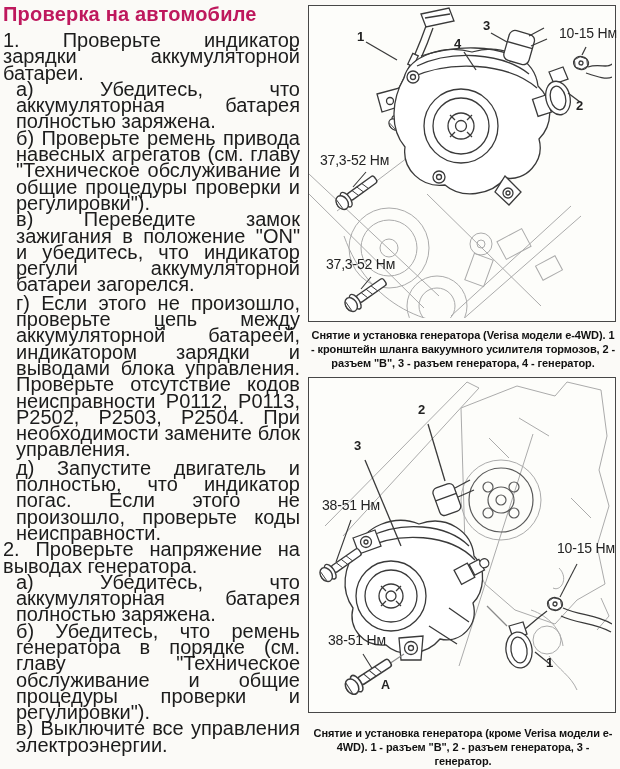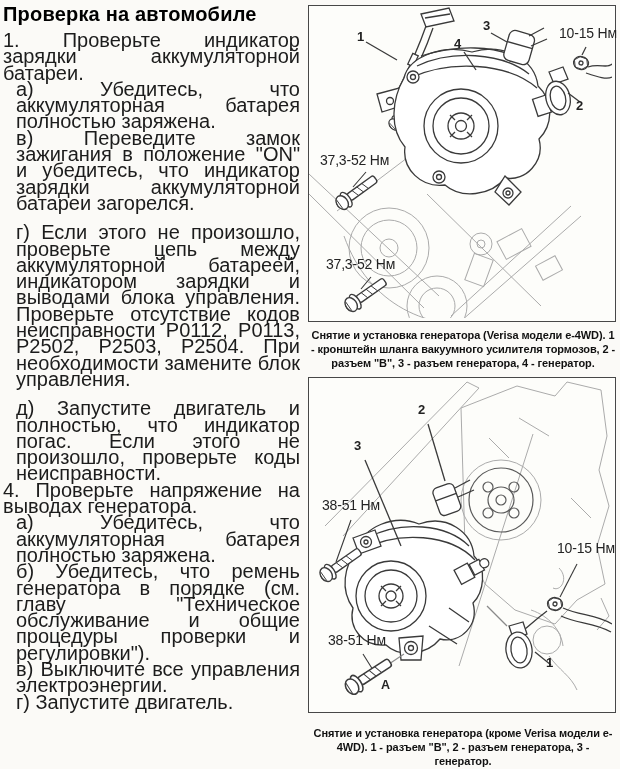--- a/index.html
+++ b/index.html
@@ -6,29 +6,29 @@
   .page {
     position:relative; width:620px; height:769px; margin:0 auto;
     background:#fbfaf7; color:#161616;
     font-family:"Liberation Sans", sans-serif;
     overflow:hidden;
   }
   
   .leftcol { position:absolute; left:3px; top:3px; width:297px; }
   .title {
     font-size:20px; font-weight:bold; margin:0 0 6px 0;
-    letter-spacing:0.2px; color:#000000;
+    letter-spacing:0.2px; color:#be185d;
   }
   .leftcol p {
     margin:0; font-size:20px; line-height:16.3px;
     text-align:justify; color:#1c1c1c;
     hyphens:manual; -webkit-hyphens:manual;
   }
   .leftcol p.sub  { padding-left:13px; }
-  .leftcol p.gap  { margin-top:13px; }
+  .leftcol p.gap  { margin-top:2px; }
   
   .fig {
     position:absolute; left:308px; width:306px;
     border:1.5px solid #474747; background:#fdfdfa;
   }
   #fig1 { top:5px;   height:315px; }
   #fig2 { top:377px; height:334px; }
   .fig svg { position:absolute; left:0; top:0; }
   .plabel {
     position:absolute; font-size:13px; font-weight:bold; color:#222;
@@ -66,28 +66,28 @@
 </head>
 <body>
 
 <div class="page">
 
   <div class="leftcol">
     <h1 class="title">Проверка на автомобиле</h1>
     <div id="paragraphs">
         <p class="item">1. Проверьте индикатор зарядки акку­муляторной батареи.</p>
         <p class="sub">а) Убедитесь, что аккумуляторная батарея полностью заряжена.</p>
-        <p class="sub">в) Переведите замок зажигания в положение "ON" и убедитесь, что индикатор зарядки аккумуляторной батареи загорелся.</p>
+        <p class="sub">б) Проверьте ремень привода на­весных агрегатов (см. главу "Техническое обслуживание и об­щие процедуры проверки и регули­ровки").</p>
+        <p class="sub">в) Переведите замок зажигания в положение "ON" и убедитесь, что индикатор регули аккумуляторной батареи загорелся.</p>
         <p class="sub gap">г) Если этого не произошло, про­верьте цепь между аккумуляторной батареей, индикатором зарядки и выводами блока управления. Про­верьте отсутствие кодов неисправ­ности P0112, P0113, P2502, P2503, P2504. При необходимости замени­те блок управления.</p>
         <p class="sub gap">д) Запустите двигатель и полностью, что индикатор погас. Если этого не произошло, проверьте коды неис­правности.</p>
-        <p class="item">4. Проверьте напряжение на выводах генератора.</p>
+        <p class="item">2. Проверьте напряжение на выводах генератора.</p>
         <p class="sub">а) Убедитесь, что аккумуляторная батарея полностью заряжена.</p>
         <p class="sub">б) Убедитесь, что ремень генератора в порядке (см. главу "Техническое обслуживание и общие процедуры проверки и регулировки").</p>
         <p class="sub">в) Выключите все управления элек­троэнергии.</p>
-        <p class="sub">г) Запустите двигатель.</p>
       </div>
   </div>
 
   <div class="fig" id="fig1">
     <svg width="303" height="312" viewBox="0 0 303 312">
       <defs>
         <g id="bolt" stroke="#3c3c3c" fill="#fff" stroke-width="1.4">
           <rect x="7" y="-4" width="33" height="8" rx="2.5"></rect>
           <path d="M14,-4 l2.5,8 M20,-4 l2.5,8 M26,-4 l2.5,8" stroke-width="0.9"></path>
           <ellipse cx="4" cy="0" rx="4" ry="8.5"></ellipse>

